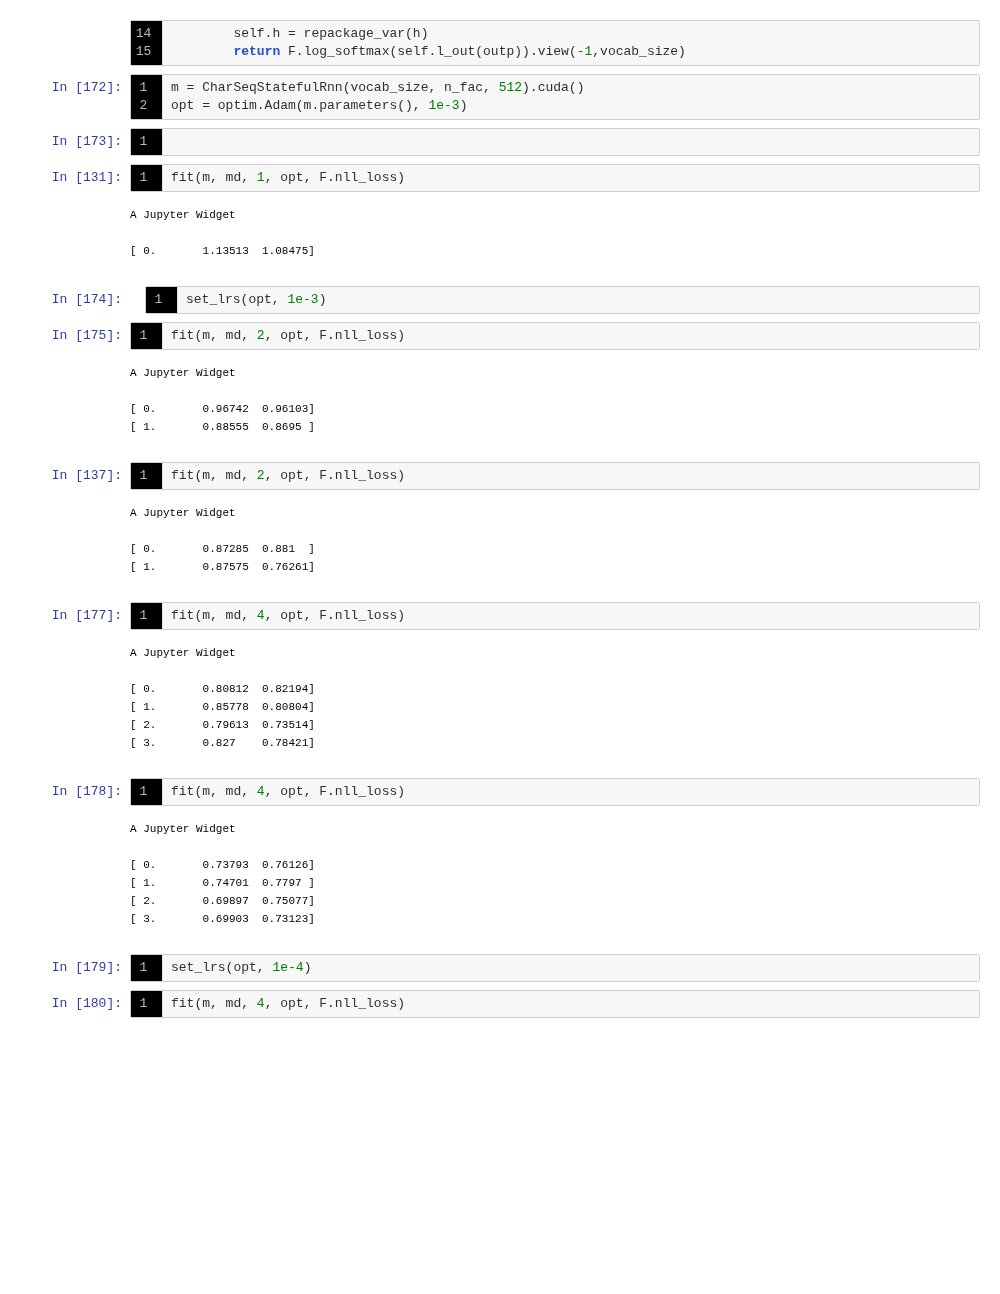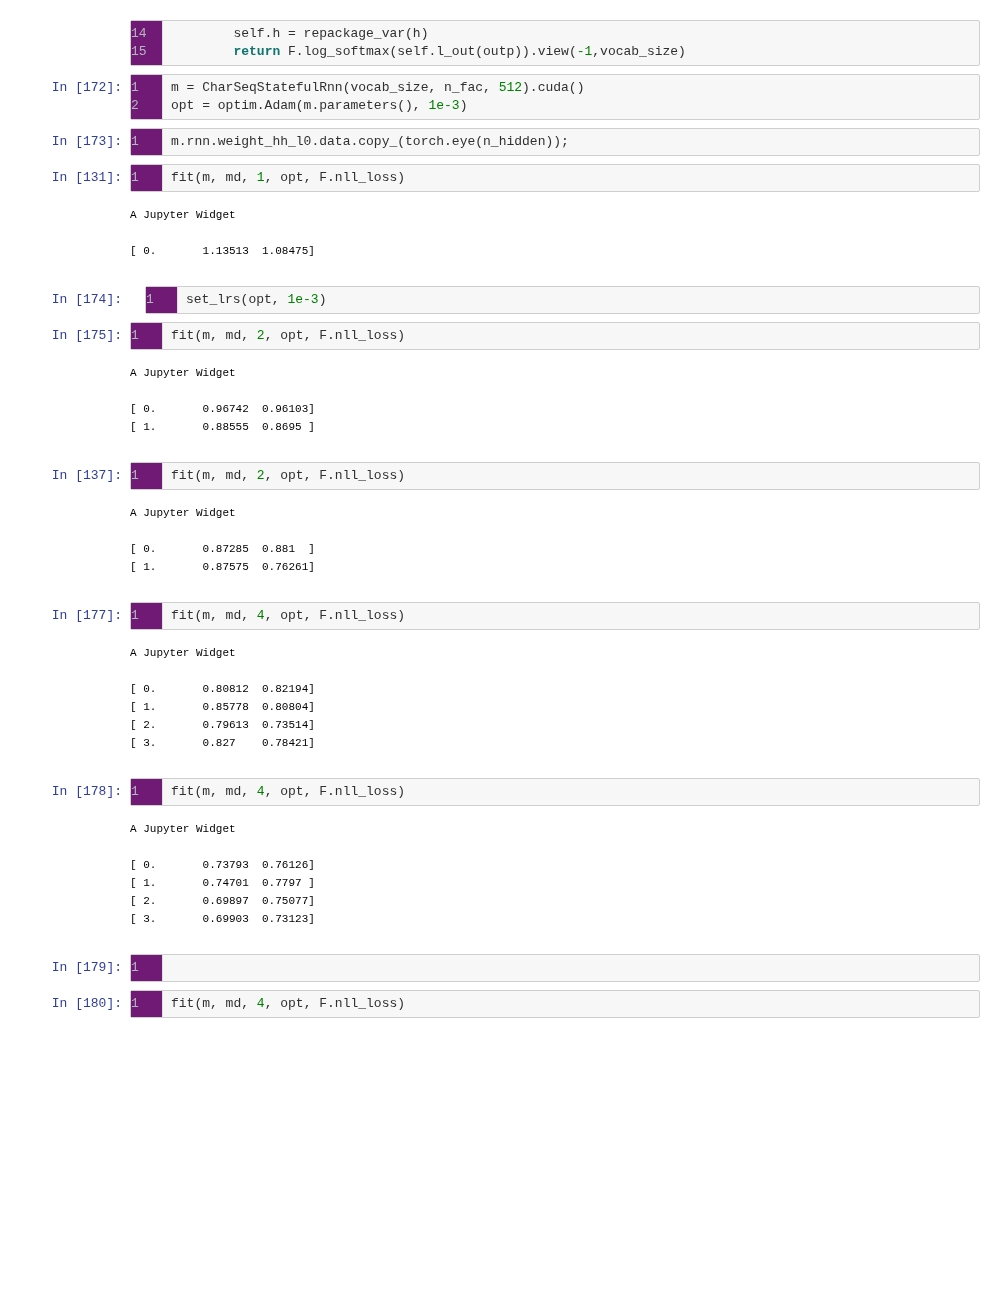--- a/index.html
+++ b/index.html
@@ -35,24 +35,24 @@
   }
   .input-area{
     display:flex;
     border:1px solid #cfcfcf;
     border-radius:2px;
     background:#f7f7f7;
   }
   .gutter{
     flex:0 0 32px;
     border-right:1px solid #e0e0e0;
-    background:#701a75;
+    background:#000000;
     padding:4px 6px 4px 0;
     box-sizing:border-box;
-    text-align:left;
+    text-align:center;
     font-family:Menlo,Monaco,Consolas,"Courier New",monospace;
     font-size:13px;
     color:#b6b6c2;
     line-height:18px;
   }
   .code{
     flex:1 1 auto;
     padding:4px 8px;
     font-family:Menlo,Monaco,Consolas,"Courier New",monospace;
     font-size:13px;
@@ -62,21 +62,21 @@
     overflow:hidden;
   }
   .output-text{
     font-family:Menlo,Monaco,Consolas,"Courier New",monospace;
     font-size:11px;
     line-height:18px;
     white-space:pre;
     color:#000;
     padding:6px 0 4px 0;
   }
-  .tok-kw{color:#0f766e;font-weight:bold;}
+  .tok-kw{color:#1d4ed8;font-weight:bold;}
   .tok-num{color:#008000;}
 </style>
 </head>
 <body>
 
 <div class="nb" id="nb">
     <div class="cell">
       <div class="prompt empty">.</div>
       <div class="body">
         <div class="input-area">
@@ -100,21 +100,20 @@
         </div>
       </div>
     </div>
     <div class="cell">
       <div class="prompt">In [173]:</div>
       <div class="body">
         <div class="input-area">
           <div class="gutter">
             <div>1</div>
           </div>
-          <div class="code"><div><span>m.rnn.weight_hh_l0.data.copy_(torch.eye(n_hidden));</span></div></div>
         </div>
       </div>
     </div>
     <div class="cell">
       <div class="prompt">In [131]:</div>
       <div class="body">
         <div class="input-area">
           <div class="gutter">
             <div>1</div>
           </div>
@@ -230,20 +229,21 @@
 </div>
       </div>
     </div>
     <div class="cell" style="margin-top: 22px;">
       <div class="prompt">In [179]:</div>
       <div class="body">
         <div class="input-area">
           <div class="gutter">
             <div>1</div>
           </div>
+          <div class="code"><div><span>set_lrs(opt, </span><span class="tok-num">1e-4</span><span>)</span></div></div>
         </div>
       </div>
     </div>
     <div class="cell">
       <div class="prompt">In [180]:</div>
       <div class="body">
         <div class="input-area">
           <div class="gutter">
             <div>1</div>
           </div>

